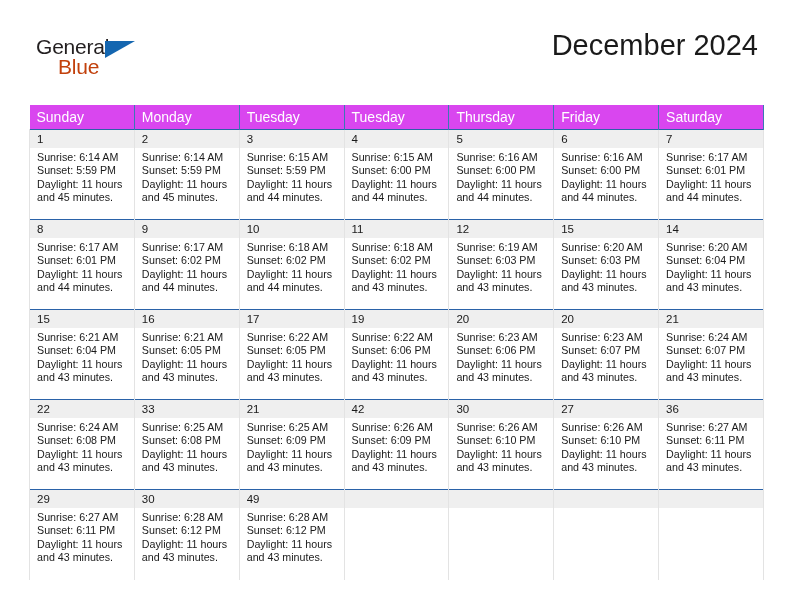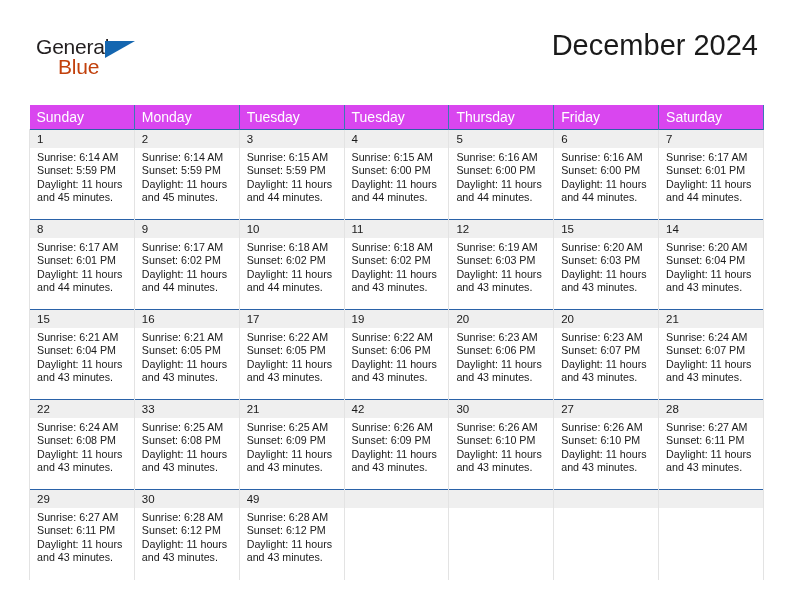--- a/index.html
+++ b/index.html
@@ -473,21 +473,21 @@
               <div class="lines">
                 <div>Sunrise: 6:26 AM</div>
                 <div>Sunset: 6:10 PM</div>
                 <div>Daylight: 11 hours</div>
                 <div>and 43 minutes.</div>
               </div>
             </div>
           </td>
           <td>
             <div class="cell-inner">
-              <div class="daynum">28</div>
+              <div class="daynum">36</div>
               <div class="lines">
                 <div>Sunrise: 6:27 AM</div>
                 <div>Sunset: 6:11 PM</div>
                 <div>Daylight: 11 hours</div>
                 <div>and 43 minutes.</div>
               </div>
             </div>
           </td>
         </tr>
         <tr class="week">

